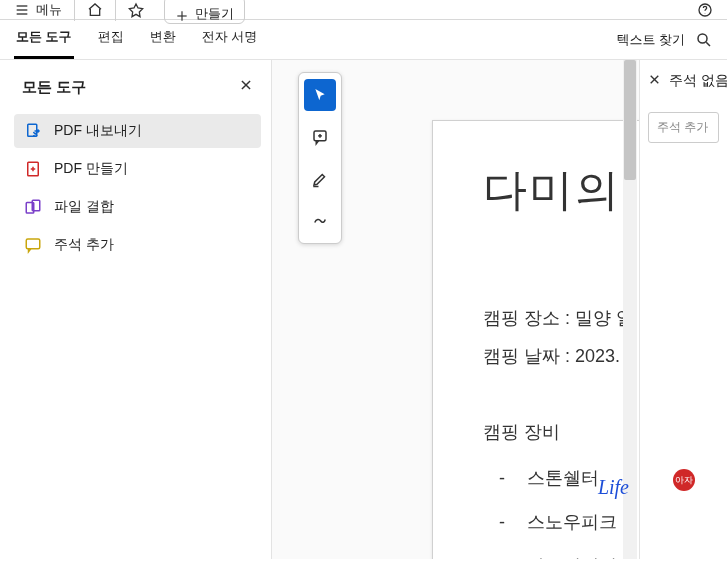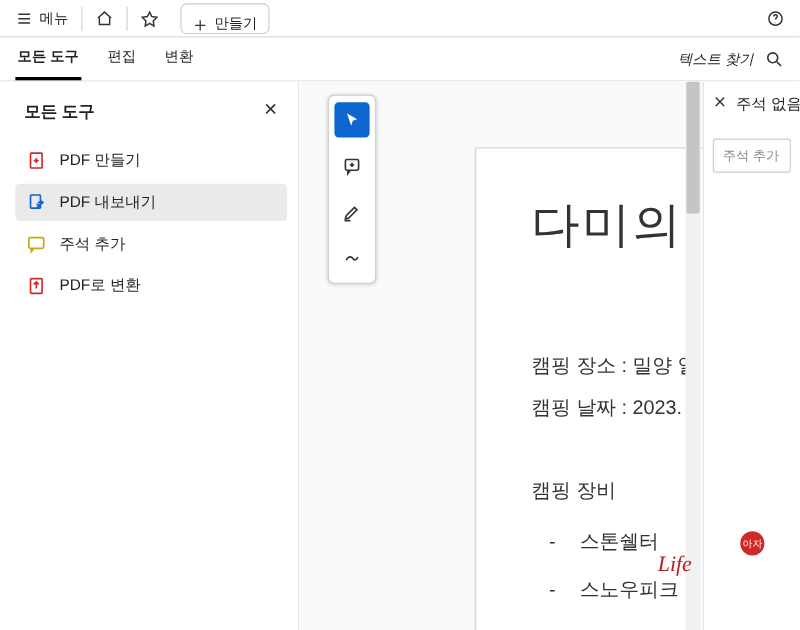--- a/index.html
+++ b/index.html
@@ -1,19 +1,19 @@
 <!DOCTYPE html>
 <html><head>
 <meta charset="utf-8">
 <style>
 * { box-sizing: border-box; margin: 0; padding: 0; }
 body { font-family: -apple-system, "Malgun Gothic", sans-serif; font-size: 13px; background: #fff; color: #222; width: 727px; height: 573px; overflow: hidden; position: relative; }
 
 
-.titlebar { height: 34px; display: flex; align-items: center; border-bottom: 1px solid #d8d8d8; padding: 0 6px; gap: 2px; }
+.titlebar { height: 20px; display: flex; align-items: center; border-bottom: 1px solid #d8d8d8; padding: 0 6px; gap: 2px; }
 .titlebar .btn { display: inline-flex; align-items: center; justify-content: center; height: 28px; padding: 0 8px; border-radius: 3px; cursor: pointer; }
 .titlebar .divider { width: 1px; height: 22px; background: #d0d0d0; margin: 0 2px; }
 .titlebar .icon-svg { width: 16px; height: 16px; }
 .menu-btn { gap: 6px; }
 .tab { display: flex; align-items: center; height: 30px; padding: 0 10px; border: 1px solid #ccc; border-radius: 6px; background: #fff; gap: 6px; margin-left: 6px; }
 .tab .file-icon { width: 16px; height: 16px; }
 .tab .close { width: 14px; height: 14px; display: inline-flex; align-items: center; justify-content: center; margin-left: 4px; cursor: pointer; }
 .create-btn { display: flex; align-items: flex-end; gap: 6px; height: 28px; padding: 0 10px; border: 1px solid #ccc; border-radius: 6px; margin-left: 10px; cursor: pointer; }
 .help-btn { margin-left: auto; }
 
@@ -60,21 +60,21 @@
 .vscroll { position: absolute; right: 90px; top: 0; width: 14px; height: 100%; background: #f1f1f1; }
 .vscroll .thumb { position: absolute; top: 0; left: 1px; right: 1px; height: 120px; background: #c5c5c5; border-radius: 2px; }
 
 
 .rightpanel { position: absolute; right: 0; top: 0; width: 88px; height: 100%; background: #fff; border-left: 1px solid #e3e3e3; padding: 12px 8px; }
 .rightpanel-header { display: flex; align-items: center; gap: 8px; font-size: 14px; font-weight: 400; white-space: nowrap; }
 .rightpanel-header .cx { font-size: 16px; cursor: pointer; }
 .comment-input { margin-top: 22px; border: 1px solid #ccc; border-radius: 3px; padding: 6px 8px; font-size: 12px; color: #888; white-space: nowrap; overflow: hidden; cursor: text; }
 
 
-.watermark { position: absolute; right: 98px; bottom: 48px; font-family: cursive; font-size: 20px; color: #b91c1c; font-style: italic; }
+.watermark { position: absolute; right: 98px; bottom: 60px; font-family: cursive; font-size: 20px; color: #1d4ed8; font-style: italic; }
 .stamp { position: absolute; right: 32px; bottom: 68px; width: 22px; height: 22px; background: #d02828; border-radius: 50%; display: flex; align-items: center; justify-content: center; color: #fff; font-size: 9px; line-height: 1; }
 </style>
 </head>
 <body>
 
 <div class="titlebar">
   <div class="btn menu-btn">
     <svg class="icon-svg" viewBox="0 0 24 24" fill="none" stroke="#333" stroke-width="2">
         <line x1="4" y1="6" x2="20" y2="6"></line>
         <line x1="4" y1="12" x2="20" y2="12"></line>
@@ -109,80 +109,81 @@
         <line x1="12" y1="17" x2="12" y2="17.1"></line>
       </svg>
   </div>
 </div>
 
 <div class="menubar">
   <div id="menuitems" style="display:flex;gap:22px;">
       <div class="menu-item active">모든 도구</div>
       <div class="menu-item">편집</div>
       <div class="menu-item">변환</div>
+      <div class="menu-item">전자 서명</div>
     </div>
   <div class="right">
-    <span style="cursor:pointer;font-style:italic;">텍스트 찾기</span>
+    <span style="cursor:pointer;">텍스트 찾기</span>
     <svg class="search-icon" viewBox="0 0 24 24" fill="none" stroke="#333" stroke-width="2">
         <circle cx="10" cy="10" r="6"></circle>
         <line x1="15" y1="15" x2="20" y2="20"></line>
       </svg>
   </div>
 </div>
 
 <div class="main">
 
   <div class="leftpanel">
     <div class="leftpanel-header">
       <span class="leftpanel-title">모든 도구</span>
       <span class="close-x">
         <svg width="14" height="14" viewBox="0 0 24 24" stroke="#333" stroke-width="2.5">
             <line x1="5" y1="5" x2="19" y2="19"></line>
             <line x1="19" y1="5" x2="5" y2="19"></line>
           </svg>
       </span>
     </div>
     <div class="tool-list" id="toollist">
+        <div class="tool-item selected">
+          <span class="ticon">
+            <svg width="18" height="18" viewBox="0 0 24 24" fill="none" stroke="#0d66d0" stroke-width="2">
+              <rect x="5" y="3" width="12" height="16" rx="1"></rect>
+              <path d="M13 14l4 4m0-4l-4 4" stroke-linecap="round"></path>
+              <path d="M14 12h6m-2-2l2 2-2 2"></path>
+            </svg>
+          </span>
+          <span>PDF 내보내기</span>
+        </div>
         <div class="tool-item">
           <span class="ticon">
             <svg width="18" height="18" viewBox="0 0 24 24" fill="none" stroke="#d02828" stroke-width="2">
               <rect x="5" y="3" width="14" height="18" rx="1"></rect>
               <line x1="12" y1="9" x2="12" y2="15"></line>
               <line x1="9" y1="12" x2="15" y2="12"></line>
             </svg>
           </span>
           <span>PDF 만들기</span>
         </div>
-        <div class="tool-item selected">
-          <span class="ticon">
-            <svg width="18" height="18" viewBox="0 0 24 24" fill="none" stroke="#0d66d0" stroke-width="2">
-              <rect x="5" y="3" width="12" height="16" rx="1"></rect>
-              <path d="M13 14l4 4m0-4l-4 4" stroke-linecap="round"></path>
-              <path d="M14 12h6m-2-2l2 2-2 2"></path>
-            </svg>
-          </span>
-          <span>PDF 내보내기</span>
+        <div class="tool-item">
+          <span class="ticon">
+            <svg width="18" height="18" viewBox="0 0 24 24" fill="none" stroke="#7a3fc9" stroke-width="2">
+              <rect x="3" y="6" width="10" height="14" rx="1"></rect>
+              <rect x="11" y="3" width="10" height="14" rx="1"></rect>
+            </svg>
+          </span>
+          <span>파일 결합</span>
         </div>
         <div class="tool-item">
           <span class="ticon">
             <svg width="18" height="18" viewBox="0 0 24 24" fill="none" stroke="#c9a60d" stroke-width="2">
               <rect x="3" y="4" width="18" height="13" rx="2"></rect>
               <path d="M9 17l-3 4v-4"></path>
             </svg>
           </span>
           <span>주석 추가</span>
-        </div>
-        <div class="tool-item">
-          <span class="ticon">
-            <svg width="18" height="18" viewBox="0 0 24 24" fill="none" stroke="#d02828" stroke-width="2">
-              <rect x="5" y="3" width="14" height="18" rx="1"></rect>
-              <path d="M9 10l3-3 3 3M12 7v8"></path>
-            </svg>
-          </span>
-          <span>PDF로 변환</span>
         </div>
       </div>
   </div>
 
   <div class="center">
     <div class="page-area">
       <div class="float-tb">
         <div class="fbtn active">
           <svg width="16" height="16" viewBox="0 0 24 24" fill="#fff">
               <path d="M5 3l14 8-6 2-2 7z"></path>

